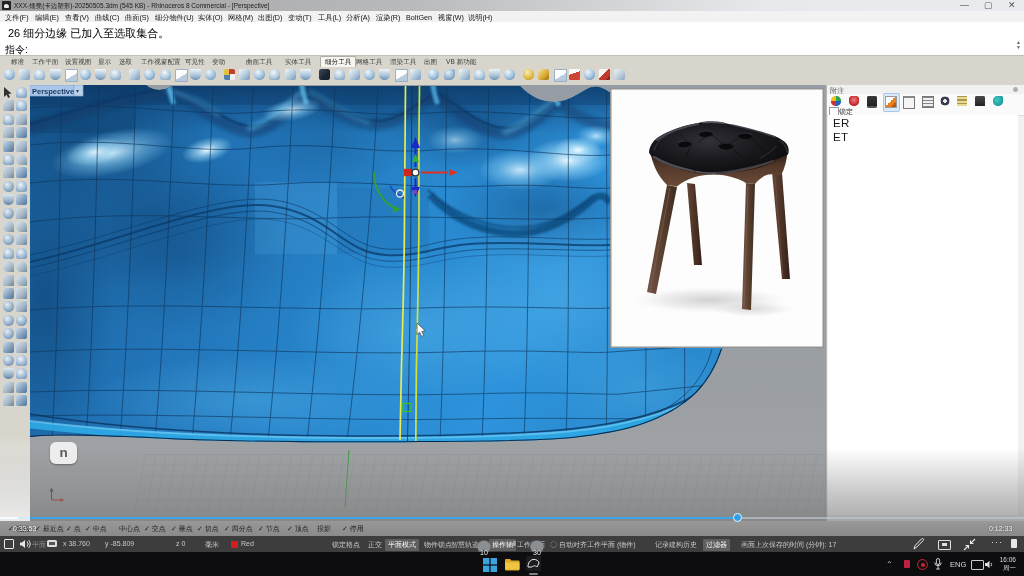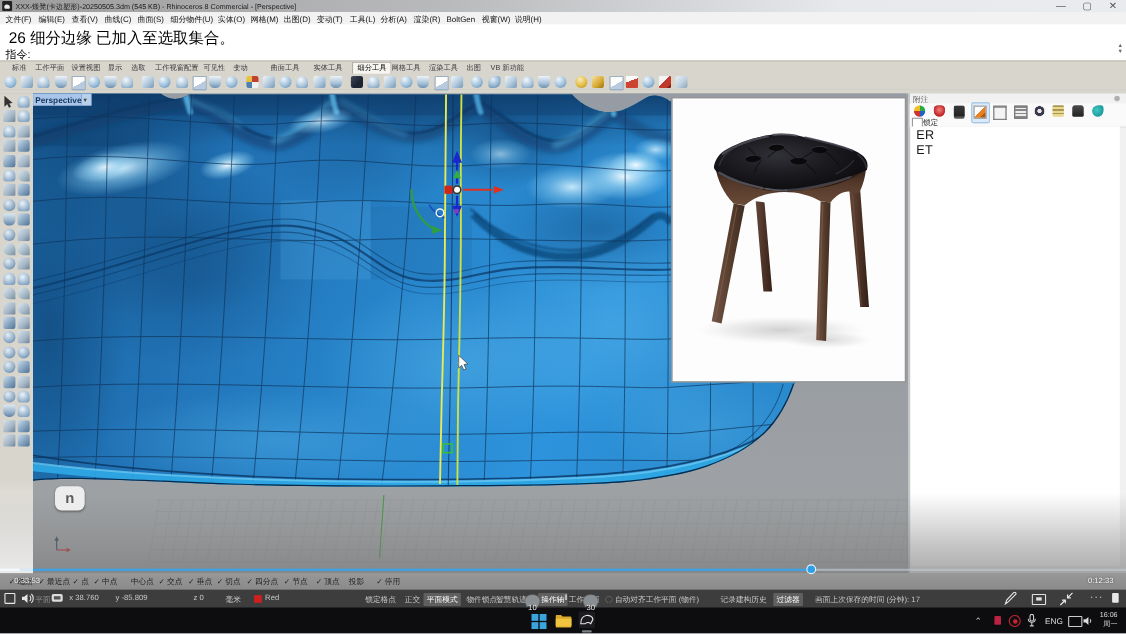--- a/index.html
+++ b/index.html
@@ -9,21 +9,21 @@
   
   #titlebar{left:0;top:0;width:1024px;height:11px;
     background:linear-gradient(90deg,#9d9d9d 0%,#b9babc 40%,#e7e9ec 75%,#e9ebee 100%);}
   #titlebar .ttxt{position:absolute;left:14px;top:1.5px;font-size:6.5px;color:#1b1b1b;white-space:nowrap;}
   #titlebar .ticon{position:absolute;left:2px;top:1px;width:9px;height:9px;background:#222;border-radius:1px;}
   #titlebar .ticon:after{content:"";position:absolute;left:2px;top:3px;width:5px;height:4px;background:#eee;border-radius:2px 3px 1px 1px;}
   .wbtn{position:absolute;top:0px;font-size:9px;color:#555;}
   #menubar{left:0;top:11px;width:1024px;height:11px;background:#f2f2f2;border-bottom:1px solid #e0e0e0;}
   #menubar span{position:absolute;top:1.5px;font-size:7.2px;color:#111;white-space:nowrap;}
   #cmdarea{left:0;top:22px;width:1024px;height:33px;background:#fff;}
-  #cmdhist{position:absolute;left:8px;top:4px;font-size:14px;color:#000;}
+  #cmdhist{position:absolute;left:8px;top:4px;font-size:11px;color:#000;}
   #cmdline{position:absolute;left:5px;top:21px;font-size:10px;color:#000;}
   #cmdscroll{position:absolute;right:2px;top:18px;width:7px;height:14px;font-size:5px;color:#666;line-height:5px;text-align:center;}
   #tabrow{left:0;top:55px;width:1024px;height:12px;background:#d8d5cd;border-top:1px solid #c2bfb7;}
   #tabrow span{position:absolute;top:1.5px;font-size:6.6px;color:#3c3c3c;white-space:nowrap;}
   #tabrow span.active{background:#f6f5f0;color:#000;padding:1px 4px;border:1px solid #b0ada5;border-bottom:none;border-radius:2px 2px 0 0;top:0px;}
   #toolrow{left:0;top:67px;width:1024px;height:14px;background:#d8d5cd;}
   #sidebar{left:0;top:85px;width:30px;height:436px;background:#d8d5cd;}
   
   #osnap{left:0;top:521px;width:1024px;height:15px;background:linear-gradient(#989898,#8a8a8a);}
   #osnap .it{position:absolute;top:3px;font-size:7px;color:#1e1e1e;white-space:nowrap;}

